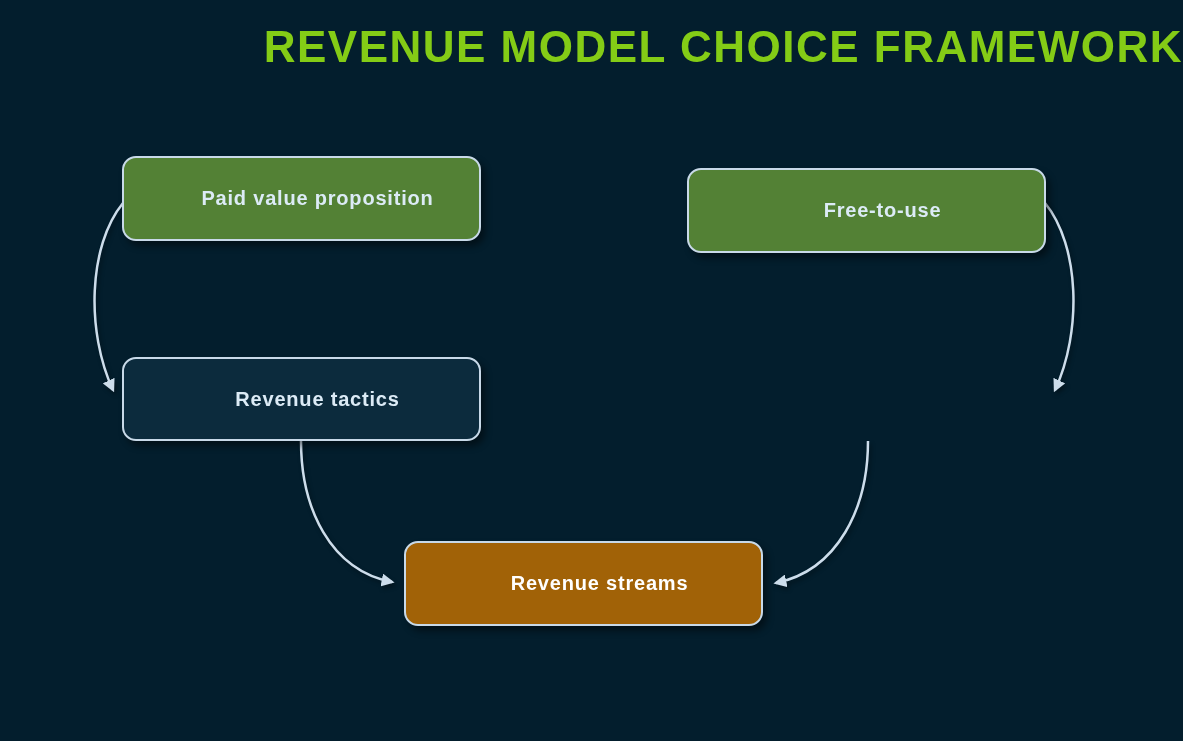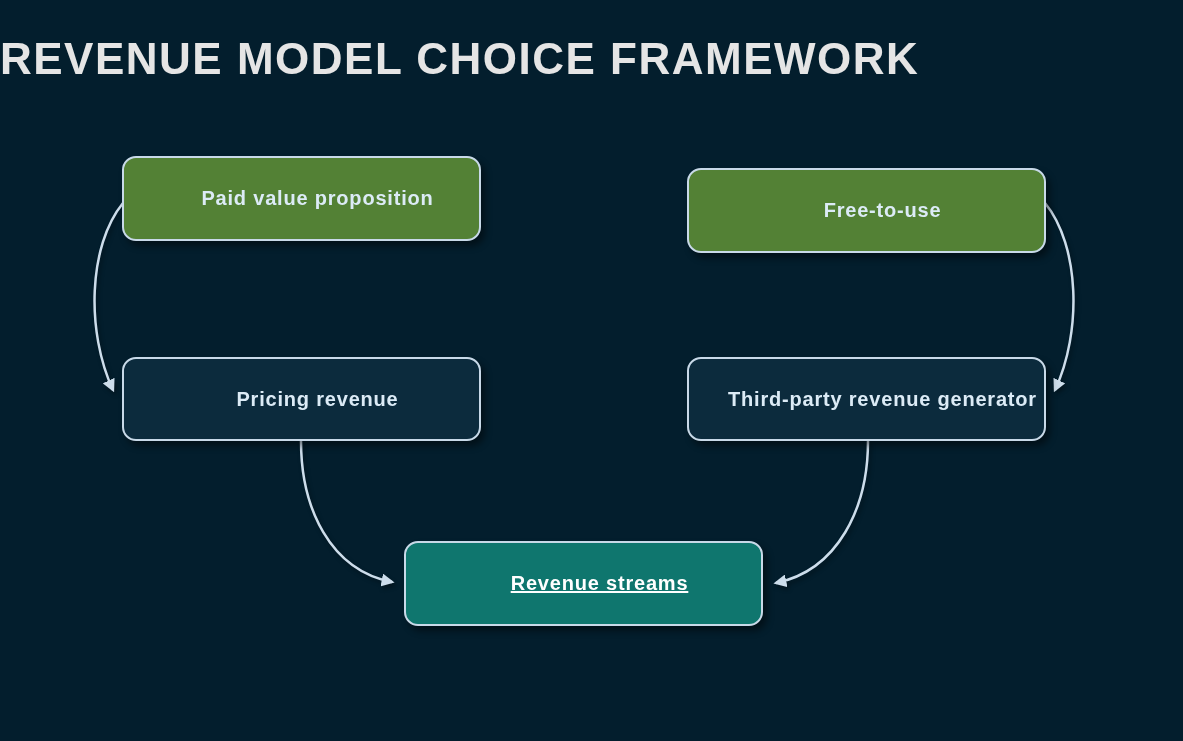--- a/index.html
+++ b/index.html
@@ -10,29 +10,29 @@
   .canvas {
     position: relative;
     width: 1183px;
     height: 741px;
     background: #031e2d;
     overflow: hidden;
     font-family: "Liberation Sans", "DejaVu Sans", sans-serif;
   }
   .title {
     position: absolute;
-    top: 34px;
+    top: 22px;
     left: 0;
     width: 100%;
-    text-align: left;
+    text-align: right;
     font-size: 44px;
     font-weight: 600;
     font-stretch: condensed;
     letter-spacing: 1.5px;
-    color: #e5e5e5;
+    color: #84cc16;
     white-space: nowrap;
   }
   .node {
     position: absolute;
     width: 359px;
     height: 85px;
     box-sizing: border-box;
     border: 2.5px solid #c8d9e8;
     border-radius: 14px;
     display: flex;
@@ -42,21 +42,21 @@
     font-weight: 600;
     font-stretch: condensed;
     letter-spacing: 0.8px;
     color: #dcebf6;
     box-shadow: 4px 5px 7px rgba(0, 0, 0, 0.45);
     white-space: nowrap;
     padding-left: 32px;
   }
   .node-source { background: #538135; }
   .node-intermediate { background: #0c2b3d; }
-  .node-sink { background: #0f766e; color: #ffffff; text-decoration: underline; }
+  .node-sink { background: #a16207; color: #ffffff; }
 
   #node-paid    { left: 122px; top: 156px; }
   #node-free    { left: 687px; top: 168px; }
   #node-pricing { left: 122px; top: 357px; height: 84px; }
   #node-third   { left: 687px; top: 357px; height: 84px; }
   #node-revenue { left: 404px; top: 541px; }
 
   .edges-layer {
     position: absolute;
     left: 0;
@@ -88,19 +88,18 @@
     <path class="edge" d="M 123 203 C 88 246, 86 332, 113 390" marker-end="url(#arrow)"></path>
     <path class="edge" d="M 1045 203 C 1080 246, 1082 332, 1055 390" marker-end="url(#arrow)"></path>
     <path class="edge" d="M 301 441 C 301 508, 330 570, 392 582" marker-end="url(#arrow)"></path>
     <path class="edge" d="M 868 441 C 868 508, 838 570, 776 583" marker-end="url(#arrow)"></path>
   </svg>
 
   <div class="node node-source" id="node-paid">Paid value proposition</div>
 
   <div class="node node-source" id="node-free">Free-to-use</div>
 
-  <div class="node node-intermediate" id="node-pricing">Pricing revenue</div>
+  <div class="node node-intermediate" id="node-pricing">Revenue tactics</div>
 
-  <div class="node node-intermediate" id="node-third">Third-party revenue generator</div>
 
   <div class="node node-sink" id="node-revenue">Revenue streams</div>
 
 </div>
 
 </body></html>

